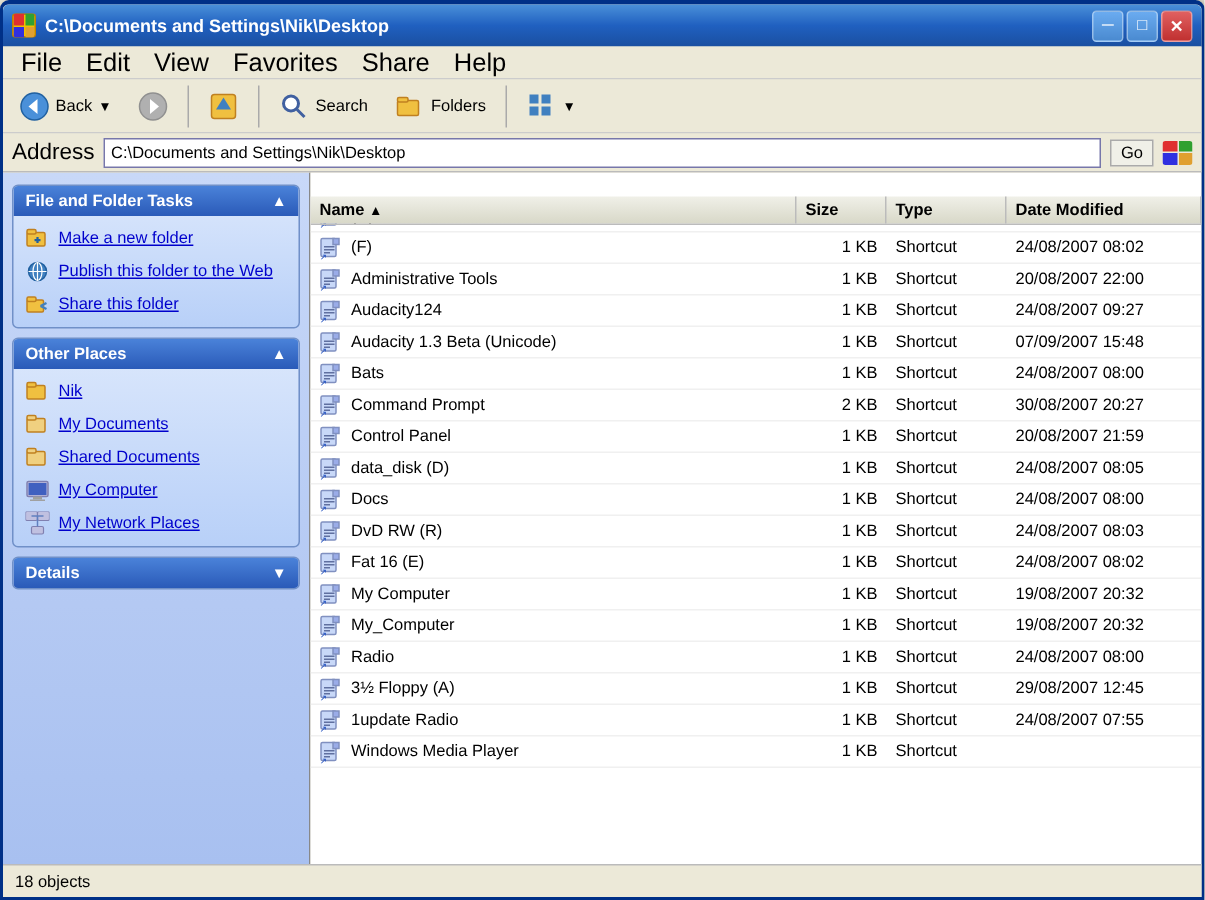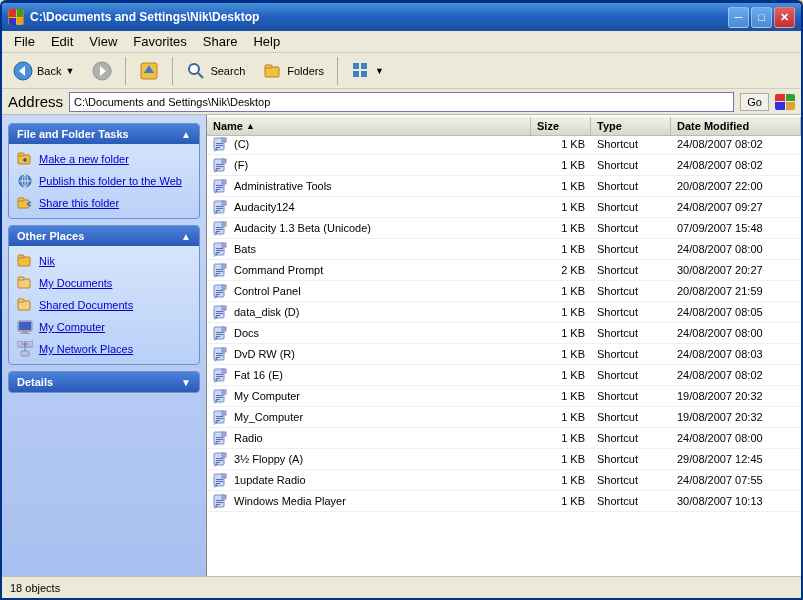--- a/index.html
+++ b/index.html
@@ -63,21 +63,21 @@
       background: #ECE9D8;
       height: 22px;
       display: flex;
       align-items: center;
       padding: 0 4px;
       border-bottom: 1px solid #ccc;
     }
     .menu-item {
       padding: 2px 8px;
       cursor: pointer;
-      font-size: 13px;
+      font-size: 17px;
     }
 
     
     .toolbar {
       background: #ECE9D8;
       height: 36px;
       display: flex;
       align-items: center;
       padding: 0 4px;
       border-bottom: 1px solid #ccc;
@@ -190,21 +190,21 @@
       flex: 1;
       background: white;
       overflow-y: auto;
     }
     .file-list-header {
       display: grid;
       grid-template-columns: 1fr 60px 80px 130px;
       background: linear-gradient(to bottom, #f0f0e8, #d8d8c8);
       border-bottom: 1px solid #bbb;
       position: sticky;
-      top: 2px;
+      top: 16px;
       z-index: 10;
     }
     .file-list-header-cell {
       padding: 3px 6px;
       border-right: 1px solid #bbb;
       font-size: 11px;
       font-weight: bold;
       cursor: pointer;
       display: flex;
       align-items: center;
@@ -835,21 +835,20 @@
       <rect x="3" y="7" width="7" height="1" fill="#6070a0"></rect>
       <rect x="3" y="9" width="7" height="1" fill="#6070a0"></rect>
       <rect x="3" y="11" width="4" height="1" fill="#6070a0"></rect>
       <text x="0" y="16" font-size="6" fill="#2050c0">↗</text>
     </svg>
               </span>
               <span>Windows Media Player</span>
             </div>
             <div class="file-cell" style="justify-content: flex-end;">1 KB</div>
             <div class="file-cell">Shortcut</div>
-            <div class="file-cell">30/08/2007 10:13</div>
           </div>
         </div>
     </div>
 
   </div>
 
   <div class="status-bar">
     <span>18 objects</span>
   </div>
 

